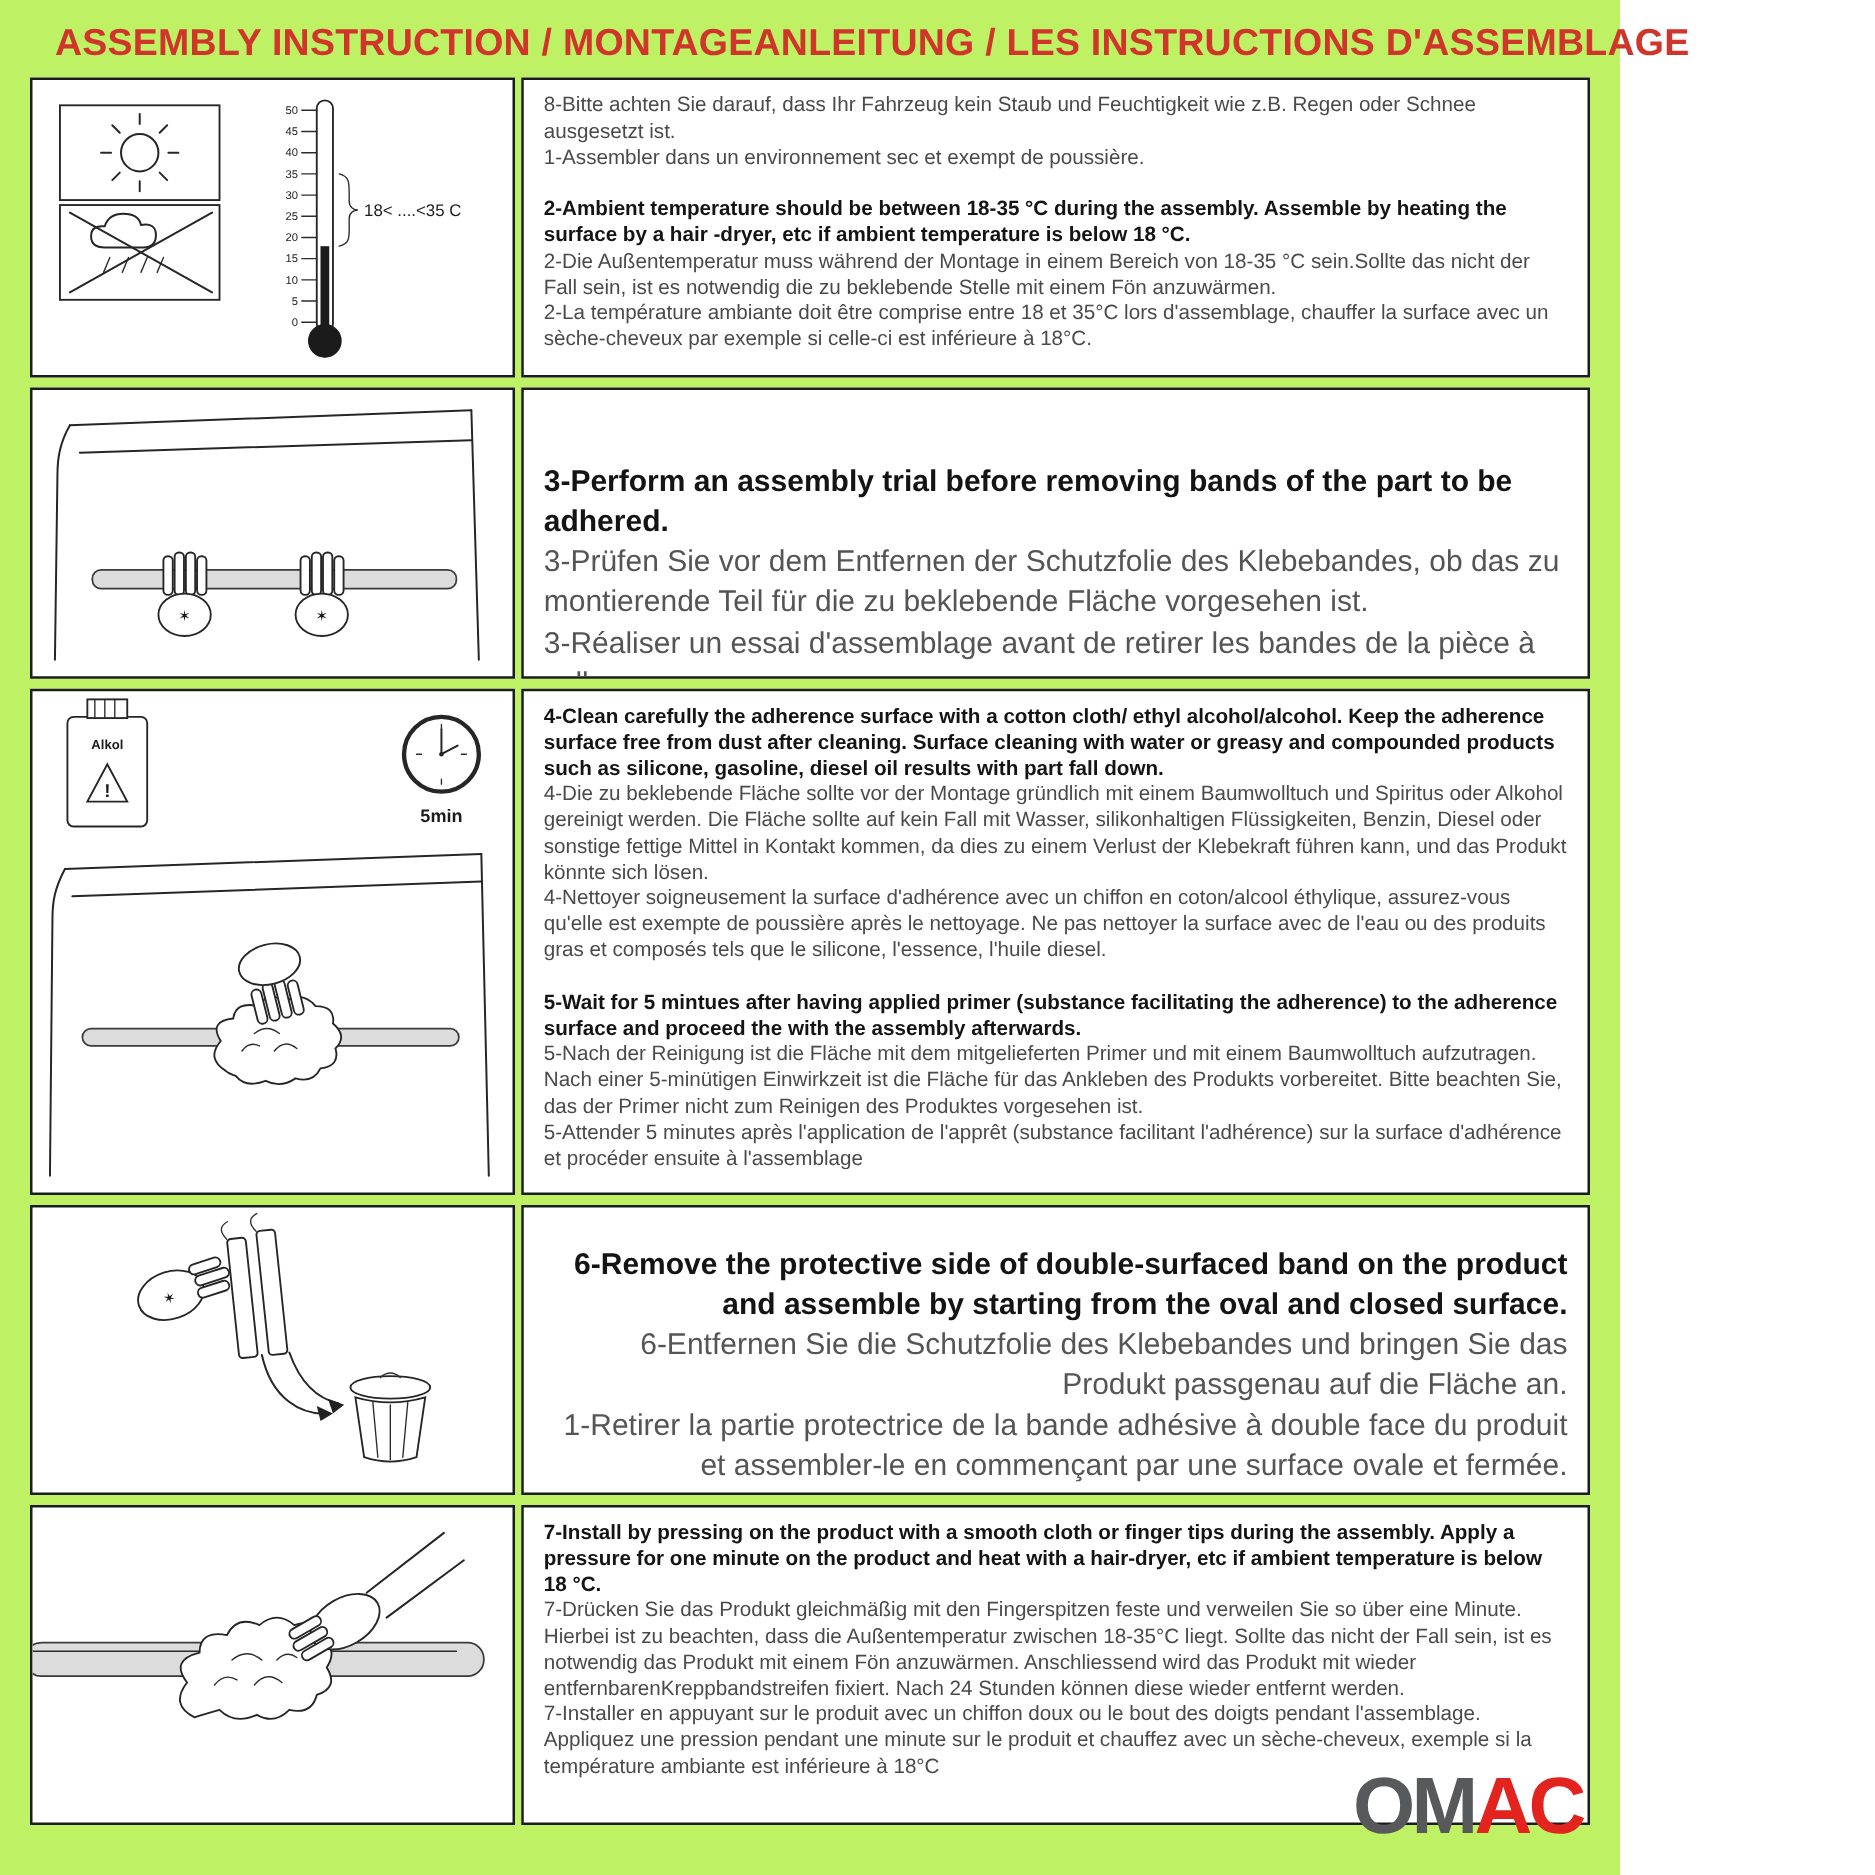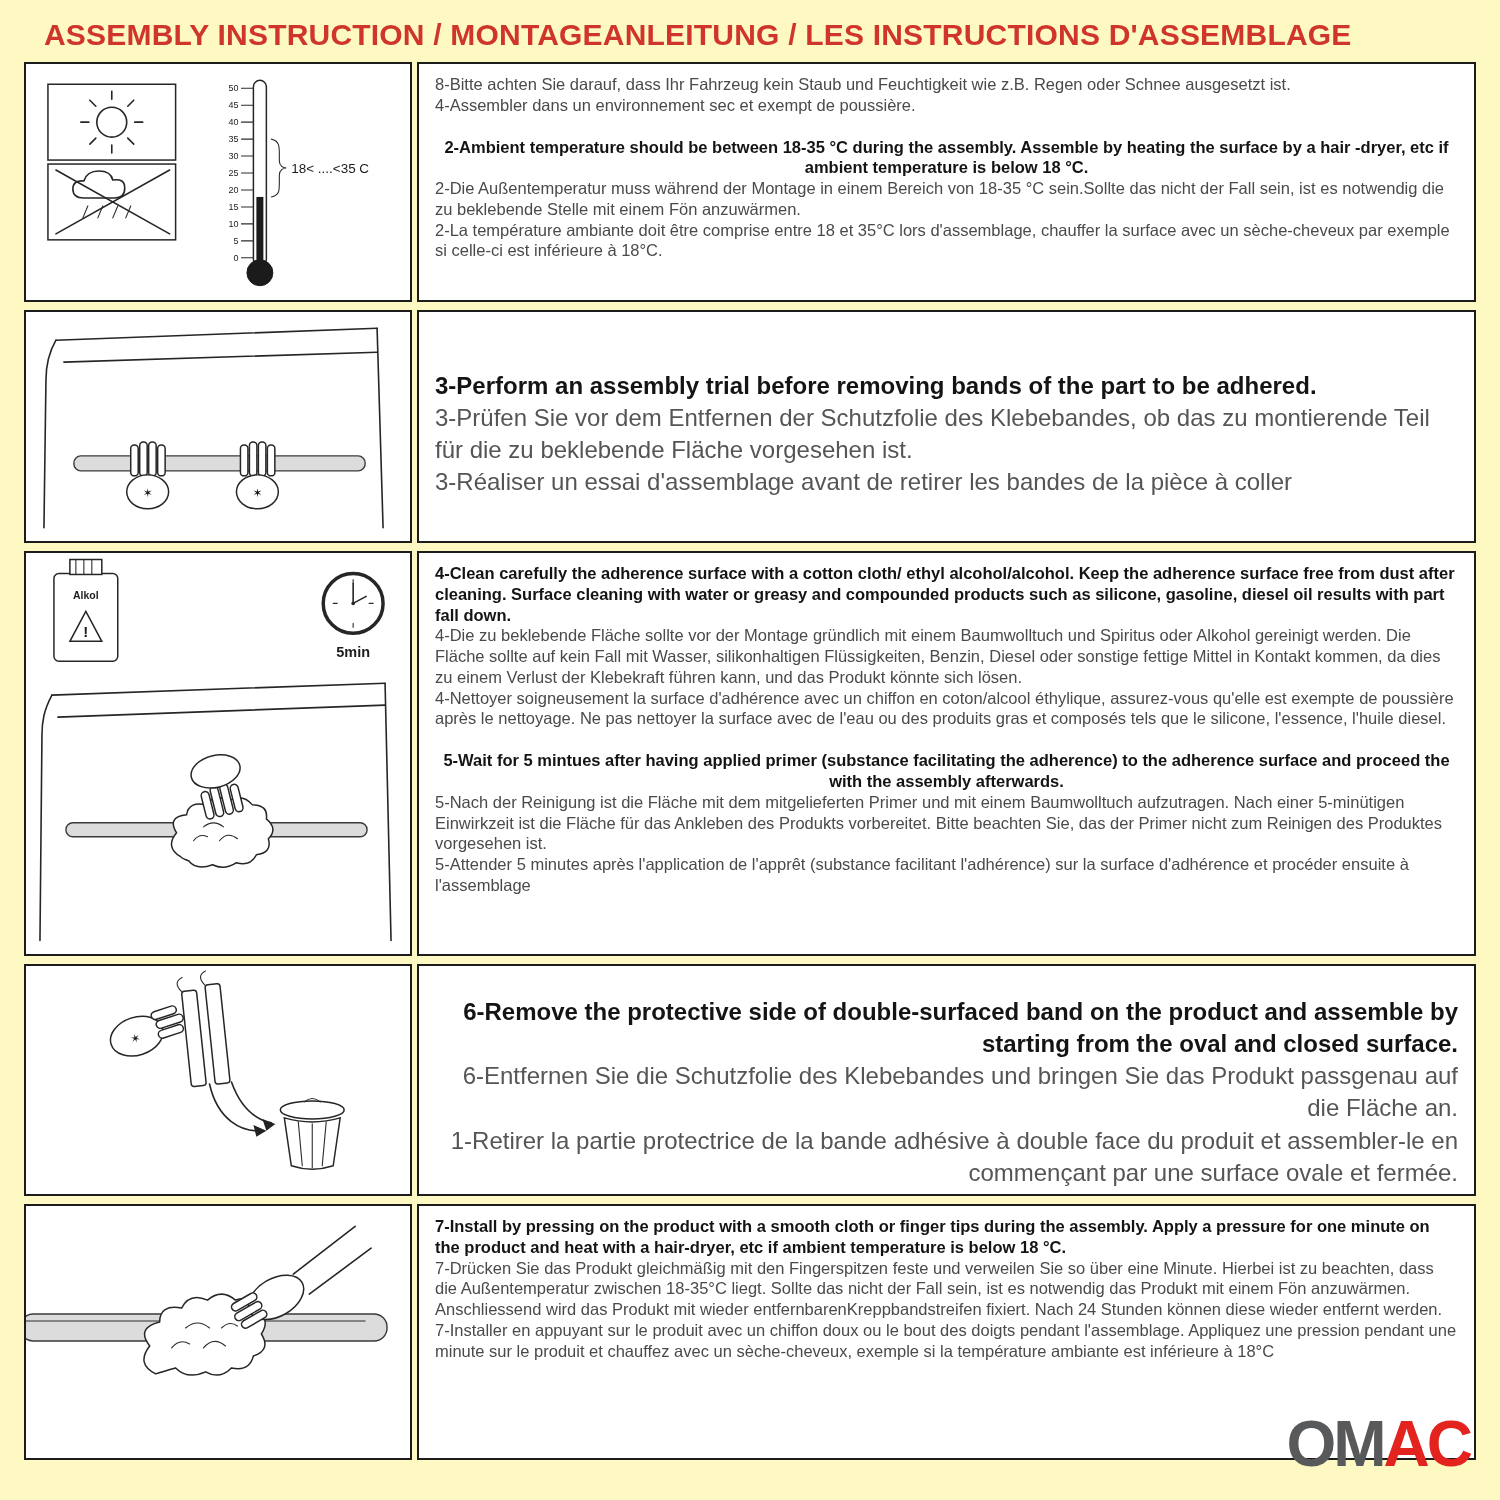--- a/index.html
+++ b/index.html
@@ -1,27 +1,27 @@
 <!DOCTYPE html>
 <html><head>
 <meta charset="utf-8">
 <style>
   html,body{margin:0;padding:0;background:#fff;}
   body{width:1500px;height:1500px;position:relative;font-family:"Liberation Sans",sans-serif;overflow:hidden;}
-  .page{width:1500px;height:1500px;position:relative;background:#fef9c3;}
+  .page{width:1296px;height:1500px;position:relative;background:#bef264;}
   .title{color:#cf352b;font-size:30px;font-weight:800;padding:18px 26px 10px 44px;letter-spacing:.2px;white-space:nowrap;}
   .rows{display:flex;flex-direction:column;gap:8px;margin:0 24px;border-radius:22px;}
   .row{display:flex;gap:5px;}
   .cell{border:2px solid #1c1c1c;background:#fff;box-sizing:border-box;}
   .illus{flex:0 0 388px;width:388px;display:flex;align-items:center;justify-content:center;overflow:hidden;}
   .txt{flex:1;padding:10px 16px;overflow:hidden;}
   .h1{height:240px}.h2{height:233px}.h3{height:405px}.h4{height:232px}.h5{height:256px}
   .txt p{margin:0;font-size:16.5px;line-height:1.26;color:#4a4a4a;}
   .txt p.b{font-weight:bold;color:#141414;}
-  .txt p.gap{margin-top:21px;text-align:center;}
+  .txt p.gap{margin-top:21px;}
   .txt.big p{font-size:24px;line-height:1.34;color:#555;}
   .txt.big p.b{color:#141414;}
   .pt55{padding-top:58px;}
   .pt28{padding-top:30px;text-align:right;}
   svg{display:block;}
   svg .ln{fill:none;stroke:#262626;stroke-width:1.6;stroke-linecap:round;stroke-linejoin:round;}
   svg .thin{fill:none;stroke:#2c2c2c;stroke-width:1.1;stroke-linecap:round;}
   svg .wh{fill:#fff;stroke:#262626;stroke-width:1.5;}
   svg .gray{fill:#dcdcdc;stroke:#3a3a3a;stroke-width:1.4;}
   svg text{font-family:"Liberation Sans",sans-serif;fill:#1c1c1c;}
@@ -68,21 +68,21 @@
             <text x="213" y="161" font-size="9" text-anchor="end">10</text>
             <text x="213" y="178" font-size="9" text-anchor="end">5</text>
             <text x="213" y="195" font-size="9" text-anchor="end">0</text>
             <path class="thin" d="M246,73 C254,75 254,80 254,88 L254,95 C254,100 258,102 261,102 C258,102 254,104 254,109 L254,117 C254,125 254,129 246,131"></path>
             <text x="266" y="107" font-size="13.5">18&lt; ....&lt;35 C</text>
           </g>
         </svg>
       </div>
       <div class="cell txt h1">
         <p>8-Bitte achten Sie darauf, dass Ihr Fahrzeug kein Staub und Feuchtigkeit wie z.B. Regen oder Schnee ausgesetzt ist.</p>
-        <p>4-Assembler dans un environnement sec et exempt de poussière.</p>
+        <p>1-Assembler dans un environnement sec et exempt de poussière.</p>
         <p class="b gap">2-Ambient temperature should be between 18-35 °C  during the assembly. Assemble by heating the surface by a hair -dryer, etc if ambient temperature is below 18 °C.</p>
         <p>2-Die Außentemperatur muss während der Montage in einem Bereich von 18-35 °C  sein.Sollte das nicht der Fall sein, ist es notwendig die zu beklebende Stelle mit einem Fön anzuwärmen.</p>
         <p>2-La température ambiante doit être comprise entre 18 et 35°C lors d'assemblage, chauffer la surface avec un sèche-cheveux par exemple si celle-ci est inférieure à 18°C.</p>
       </div>
     </div>
 
     <div class="row">
       <div class="cell illus h2">
         <svg width="384" height="226" viewBox="0 0 385 226">
           <g>

